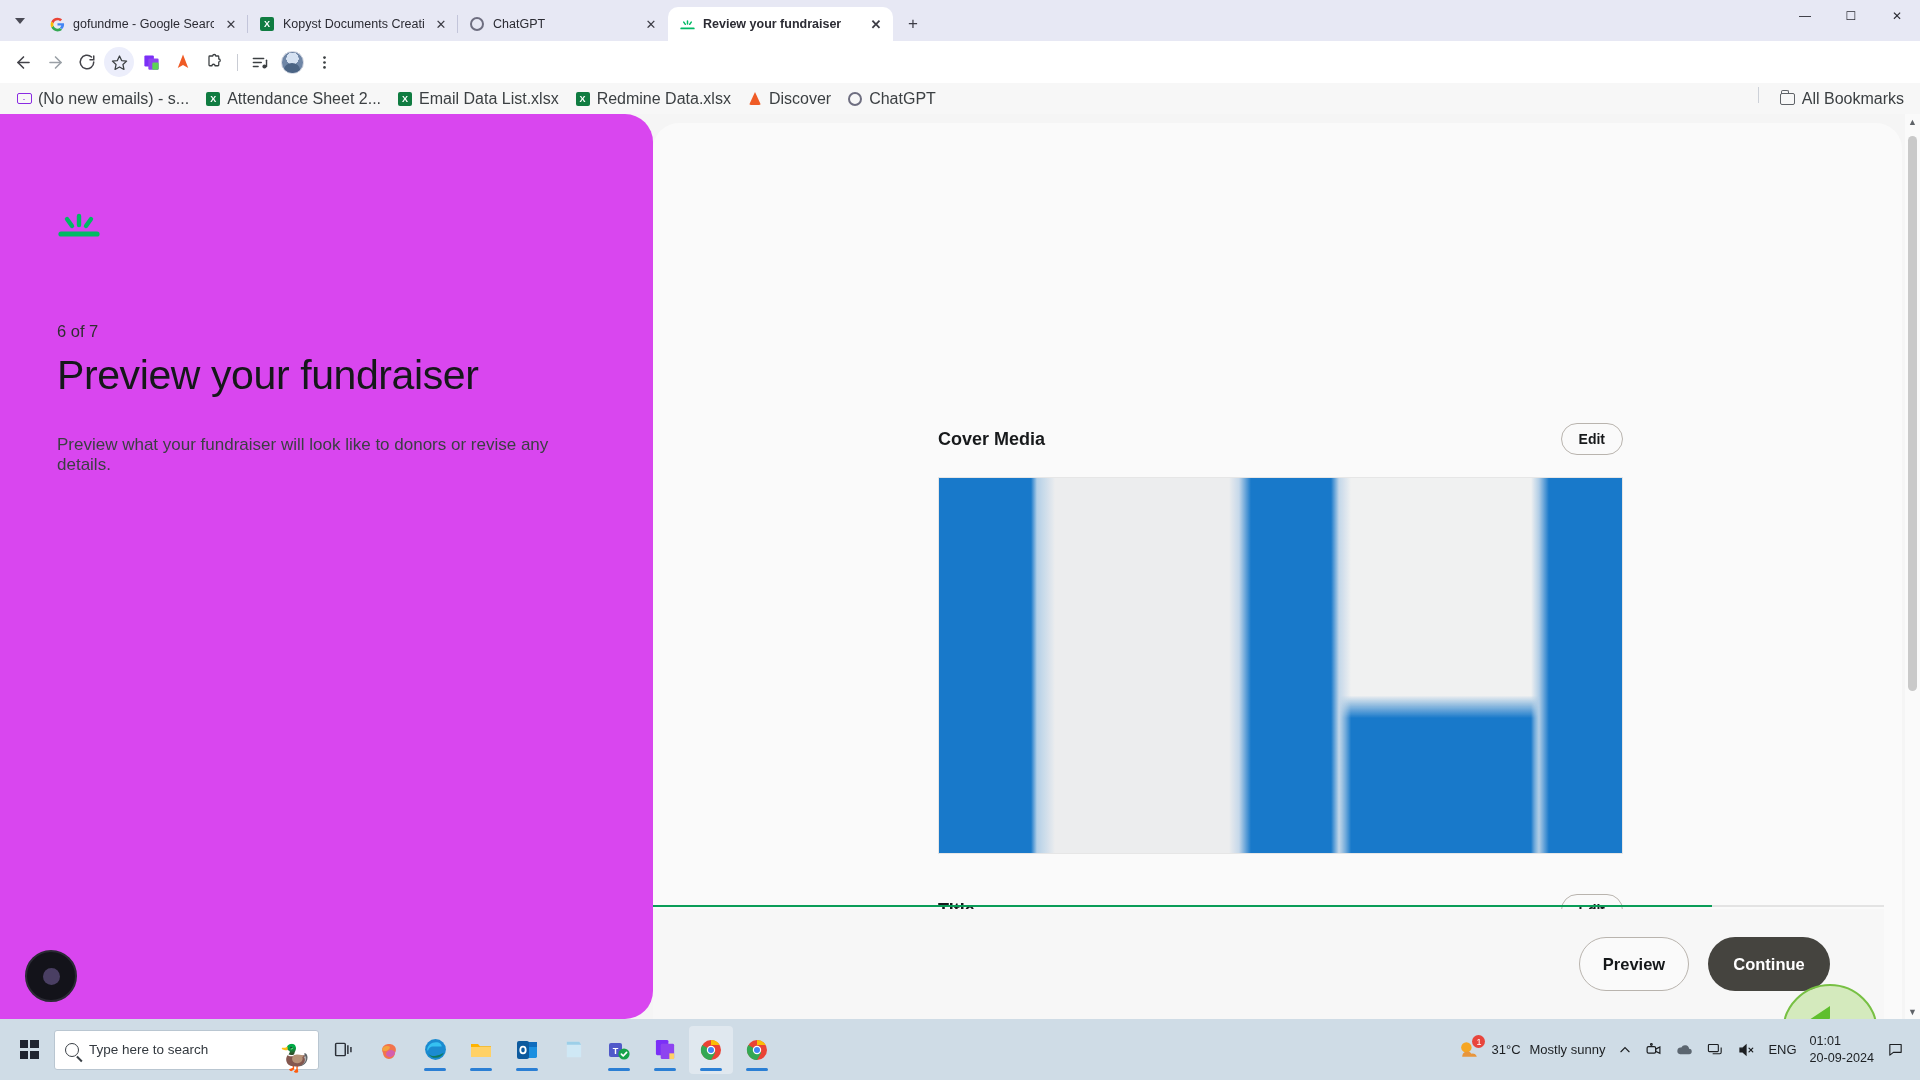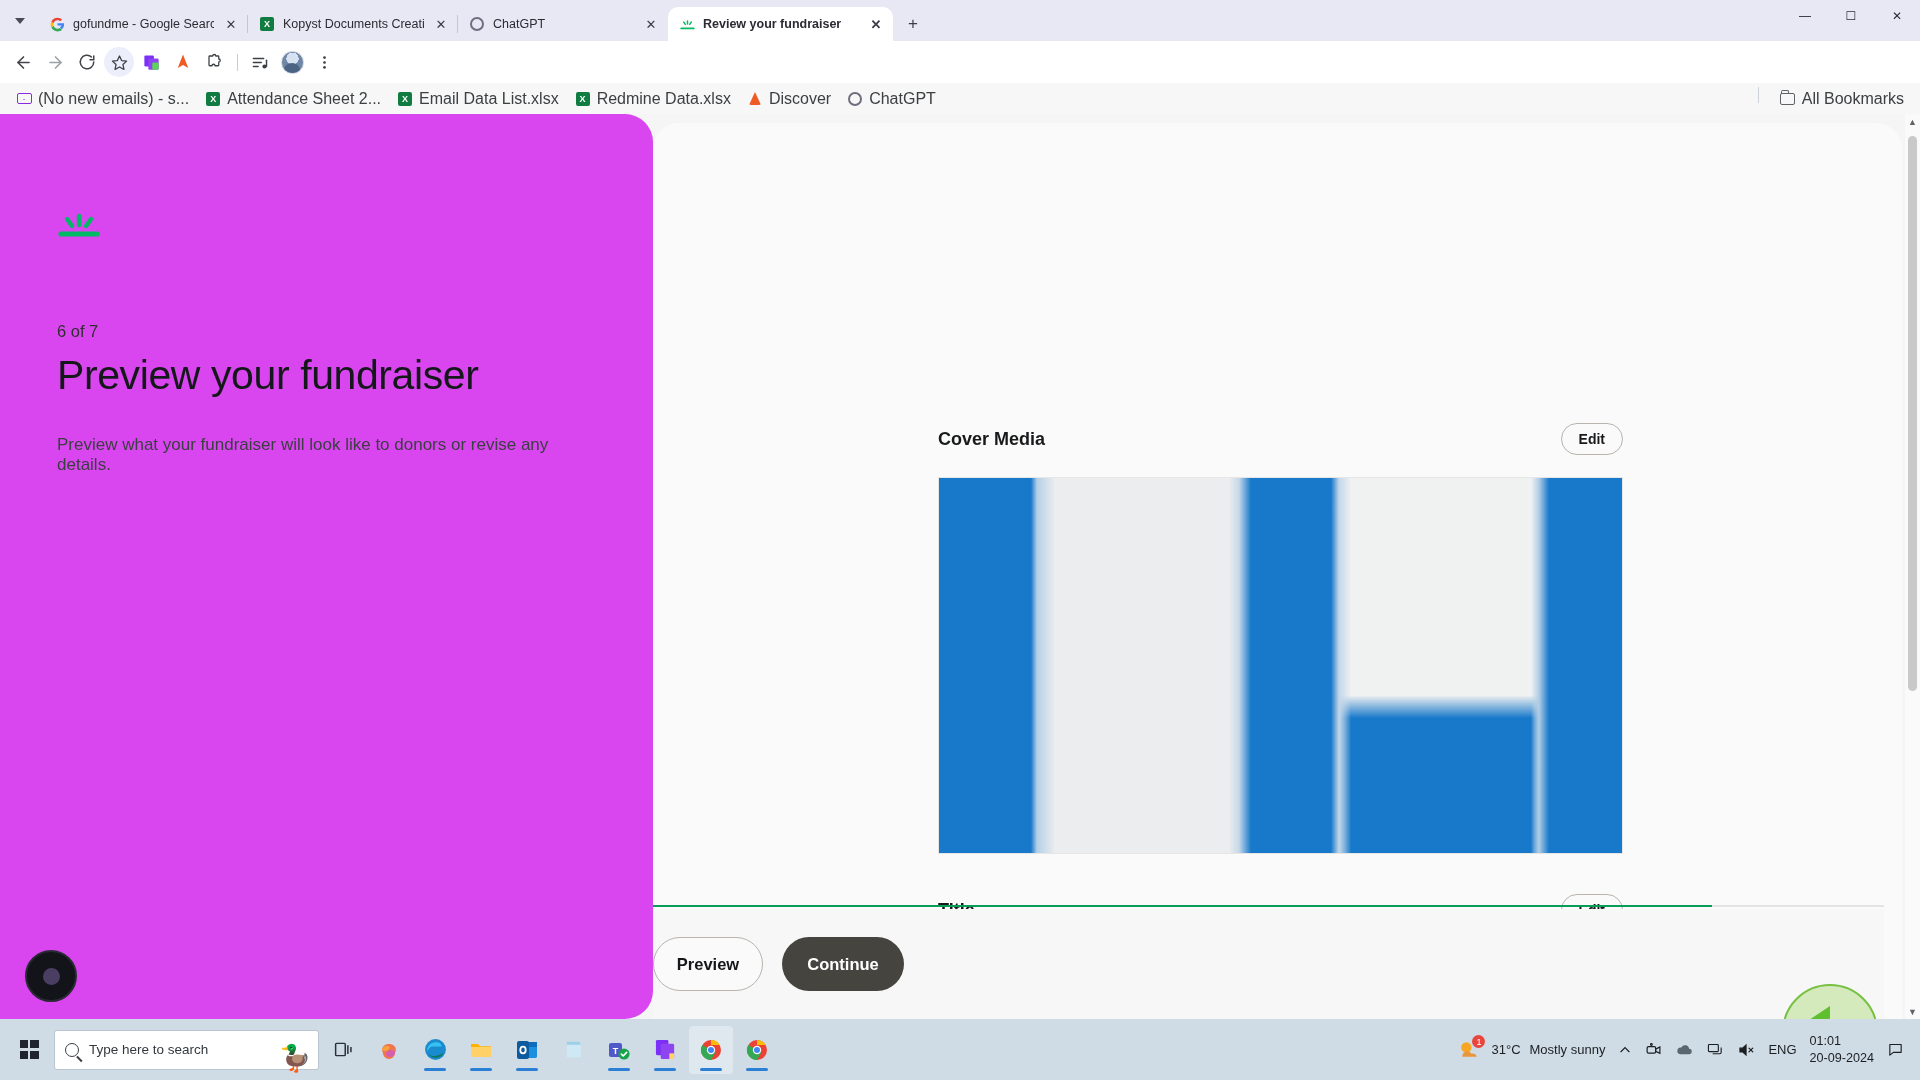--- a/index.html
+++ b/index.html
@@ -100,21 +100,21 @@
 
   .title-block { margin-top: 40px; }
   .title-value { margin-top: 18px; font-size: 17px; color: #2b2f32; }
   .goal-block { margin-top: 32px; padding-top: 25px; border-top: 1px solid #e7e6e4; }
 
   .progress-line { position: absolute; left: 0; right: 18px; bottom: 112px; height: 2px; background: #e3e3e3; }
   .progress-line .fill { height: 2px; width: 86%; background: #0a9d58; }
 
   .footer-bar {
     position: absolute; left: 0; right: 18px; bottom: 0; height: 110px;
-    display: flex; align-items: center; justify-content: flex-start; gap: 19px; padding-right: 54px;
+    display: flex; align-items: center; justify-content: flex-end; gap: 19px; padding-right: 54px;
     background: #f7f7f7;
   }
   .btn-secondary {
     width: 110px; height: 54px; border-radius: 27px; border: 1px solid #b9b4ae; background: #fafafa;
     font-size: 16.5px; font-weight: 700; color: #15181a; display:flex;align-items:center;justify-content:center; cursor:pointer;
   }
   .btn-primary {
     width: 122px; height: 54px; border-radius: 27px; border: none; background: #45443f;
     font-size: 16.5px; font-weight: 700; color: #ffffff; display:flex;align-items:center;justify-content:center; cursor:pointer;
   }

